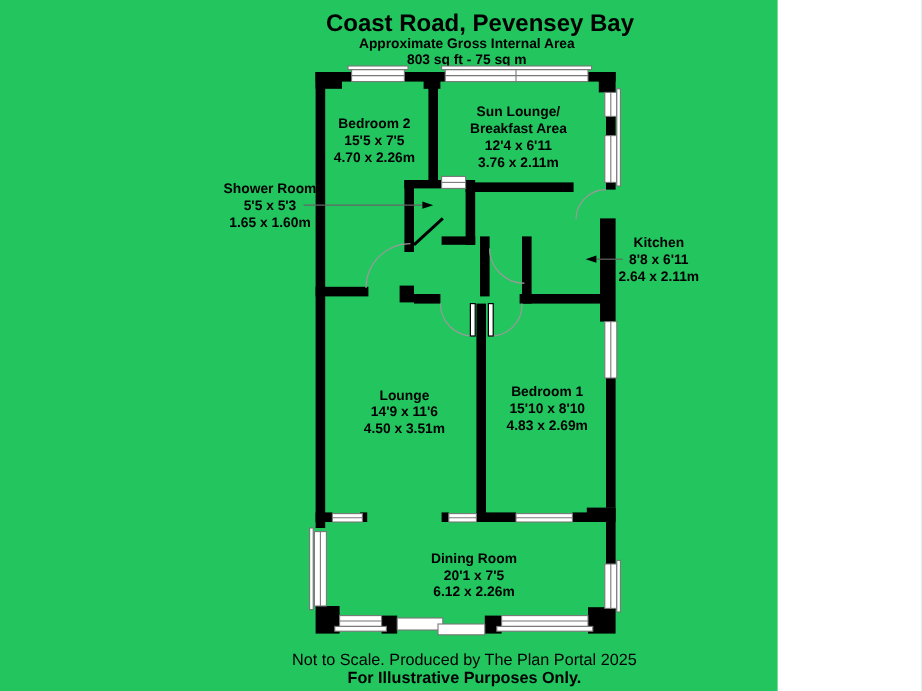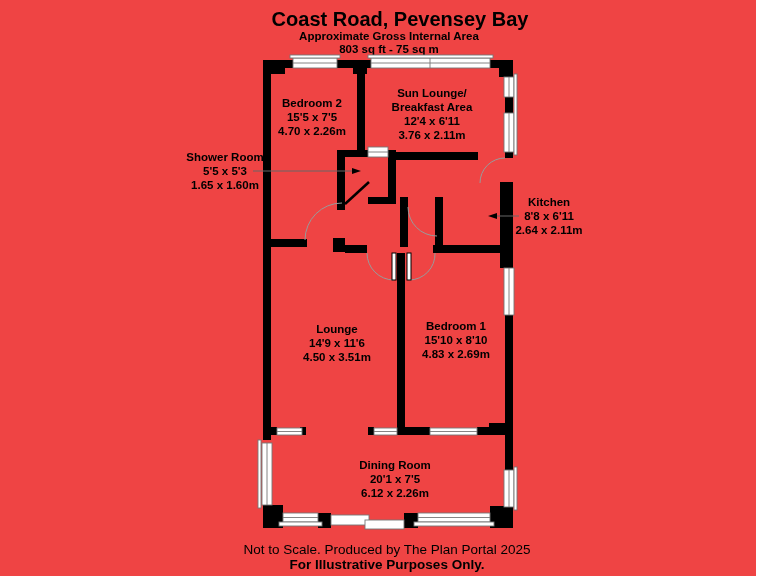--- a/index.html
+++ b/index.html
@@ -1,16 +1,16 @@
 <!DOCTYPE html>
 <html><head>
 <meta charset="utf-8">
 <style>
   html,body{margin:0;padding:0;background:#ffffff;}
-  .page{position:relative;width:756px;height:576px;background:#ef4444;overflow:hidden;
+  .page{position:relative;width:648px;height:576px;background:#22c55e;overflow:hidden;
         font-family:"Liberation Sans", sans-serif;}
   svg{display:block;}
   .t-title{font-size:20px;font-weight:bold;}
   .t-sub{font-size:11.5px;font-weight:bold;}
   .room-name{font-size:11.5px;font-weight:bold;}
   .room-dim{font-size:11.5px;font-weight:bold;}
   .t-footer{font-size:13.5px;}
   .t-footer-bold{font-size:13.5px;font-weight:bold;}
   text{fill:#000;text-anchor:middle;}
   .wall{fill:#000;stroke:none;}

